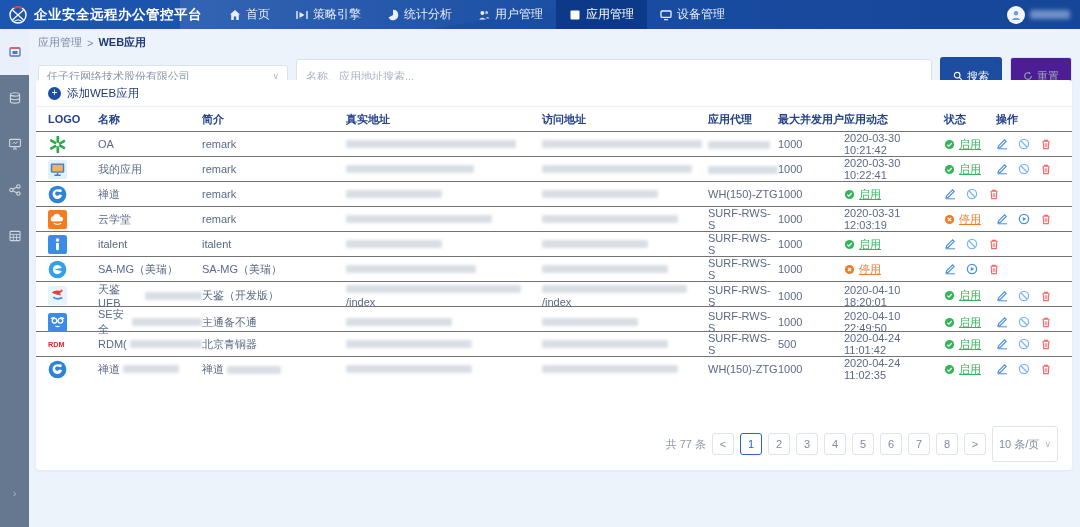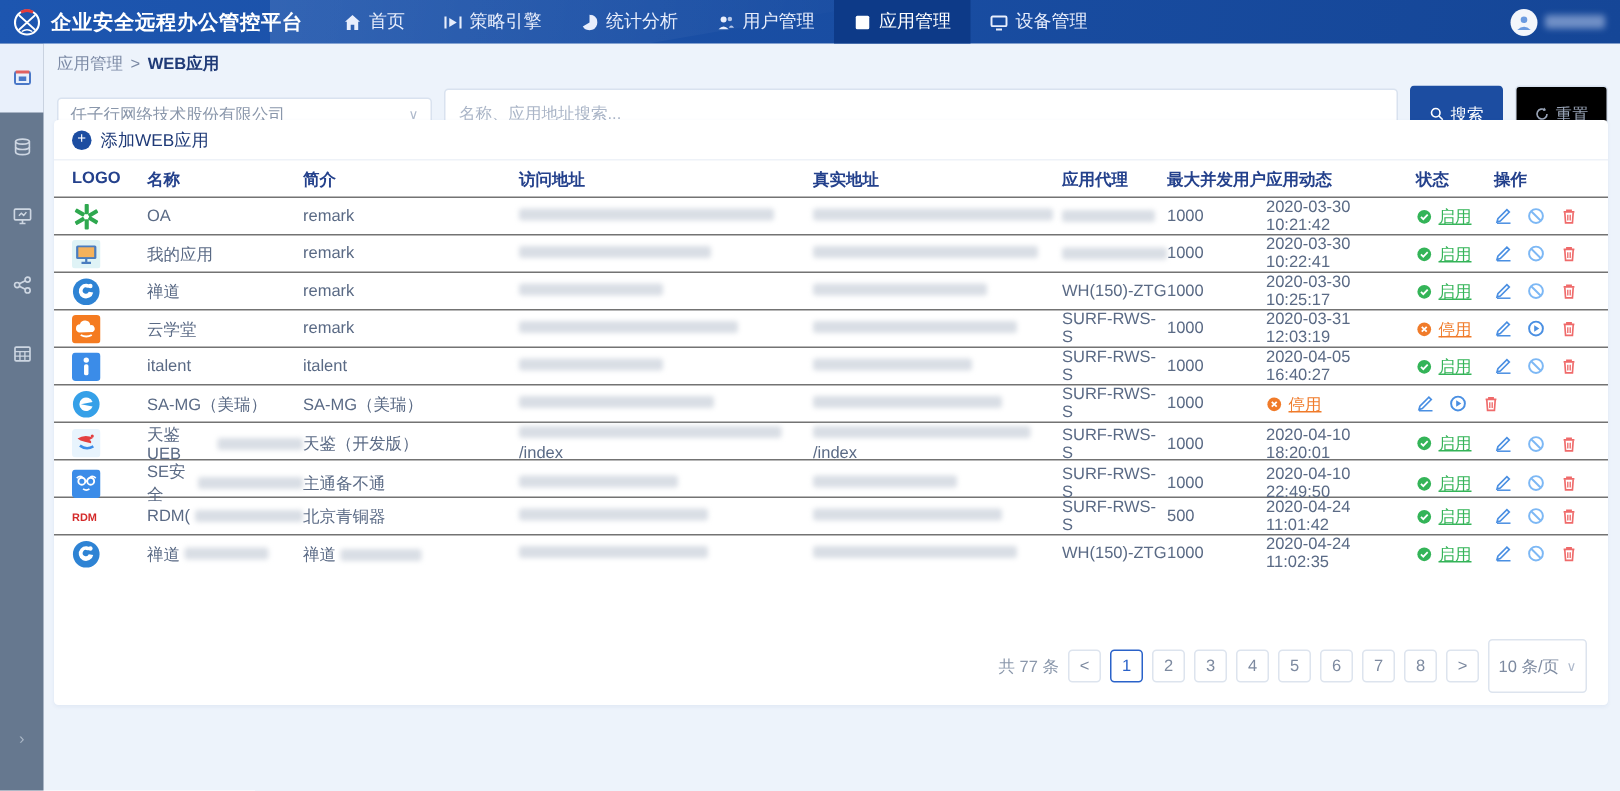--- a/index.html
+++ b/index.html
@@ -35,21 +35,21 @@
   .breadcrumb .cur { color:#1f3a77; font-weight:bold; }
 
   .filters { display:flex; gap:8px; padding:2px 8px 0 9px; align-items:center; }
   .select { width:250px; height:23px; background:#fff; border:1px solid #d9e2ef; border-radius:3px;
     display:flex; align-items:center; justify-content:space-between; padding:0 8px; color:#8a97ab; cursor:pointer; }
   .select .chev { color:#aeb9cb; font-size:9px; }
   .search-input { flex:1; height:23px; background:#fff; border:1px solid #d9e2ef; border-radius:3px; padding:16px 9px; color:#444; font-size:11px; font-family:inherit; }
   .search-input::placeholder { color:#aab5c7; }
   .btn { height:38px; border-radius:3px; display:flex; align-items:center; gap:4px; padding:0 12px; font-size:11px; cursor:pointer; border:1px solid transparent;text-decoration:underline; }
   .btn-primary { background:#1c4da1; color:#fff; }
-  .btn-plain { background:#000000; color:#9aa5b8; border-color:#d9e2ef; }
+  .btn-plain { background:#4c1d95; color:#9aa5b8; border-color:#d9e2ef; }
   .btn svg { width:10px; height:10px; }
 
   
   .card { position:absolute; left:7px; top:51px; width:1036px; height:390px; background:#fff; border-radius:3px; box-shadow:0 1px 3px rgba(40,70,130,.06); }
   .add-row { height:27px; display:flex; align-items:center; gap:6px; padding-left:12px; border-bottom:1px solid #eef2f8; color:#1f3a77; font-size:11.5px; cursor:pointer; }
   .add-ic { width:13px; height:13px; border-radius:50%; background:#1c4da1; color:#fff; display:flex; align-items:center; justify-content:center; font-size:10px; line-height:1; }
   .thead, .trow { display:grid; grid-template-columns:50px 104px 144px 196px 166px 70px 66px 100px 52px 76px; align-items:center; padding-left:12px; }
   .thead { height:24px; color:#24418c; font-weight:bold; font-size:11px; }
   .trow { height:25px; border-top:1px solid #737373; font-size:11px; color:#5a6a85; }
   .logo-box { width:19px; height:19px; display:flex; align-items:center; justify-content:center; }
@@ -237,22 +237,22 @@
 
   <div class="card">
     <div class="add-row">
       <span class="add-ic">+</span>
       <span>添加WEB应用</span>
     </div>
     <div class="thead" id="thead">
         <span>LOGO</span>
         <span>名称</span>
         <span>简介</span>
+        <span>真实地址</span>
         <span>访问地址</span>
-        <span>真实地址</span>
         <span>应用代理</span>
         <span>最大并发用户</span>
         <span>应用动态</span>
         <span>状态</span>
         <span>操作</span>
       </div>
     <div id="tbody">
         <div class="trow">
           <span class="logo-box">
             <svg viewBox="0 0 18 18">
@@ -358,21 +358,20 @@
             </svg>
           </span>
           <span class="namewrap">
             <span>禅道</span>
           </span>
           <span>remark </span>
           <span class="cell-2l"><span class="blur-bar" style="width:96px"></span></span>
           <span class="cell-2l"><span class="blur-bar" style="width:116px"></span></span>
           <span>WH(150)-ZTG</span>
           <span>1000</span>
-          <span>2020-03-30 10:25:17</span>
           <span class="status st-on"><span style="display:flex">
               <svg viewBox="0 0 12 12">
                 <circle cx="6" cy="6" r="5" fill="#34b458"></circle>
                 <path d="M3.6 6.1 L5.3 7.8 L8.5 4.4" fill="none" stroke="#fff" stroke-width="1.3"></path>
               </svg>
             </span>启用</span>
           <span class="ops">
             <span class="op">
               <svg viewBox="0 0 12 12">
                 <path d="M2 10 L2.6 7.8 L8.6 1.8 L10.2 3.4 L4.2 9.4 Z" fill="none" stroke="#4a8fe2" stroke-width="1.1"></path>
@@ -448,21 +447,20 @@
             </svg>
           </span>
           <span class="namewrap">
             <span>italent</span>
           </span>
           <span>italent </span>
           <span class="cell-2l"><span class="blur-bar" style="width:96px"></span></span>
           <span class="cell-2l"><span class="blur-bar" style="width:106px"></span></span>
           <span>SURF-RWS-S</span>
           <span>1000</span>
-          <span>2020-04-05 16:40:27</span>
           <span class="status st-on"><span style="display:flex">
               <svg viewBox="0 0 12 12">
                 <circle cx="6" cy="6" r="5" fill="#34b458"></circle>
                 <path d="M3.6 6.1 L5.3 7.8 L8.5 4.4" fill="none" stroke="#fff" stroke-width="1.3"></path>
               </svg>
             </span>启用</span>
           <span class="ops">
             <span class="op">
               <svg viewBox="0 0 12 12">
                 <path d="M2 10 L2.6 7.8 L8.6 1.8 L10.2 3.4 L4.2 9.4 Z" fill="none" stroke="#4a8fe2" stroke-width="1.1"></path>

